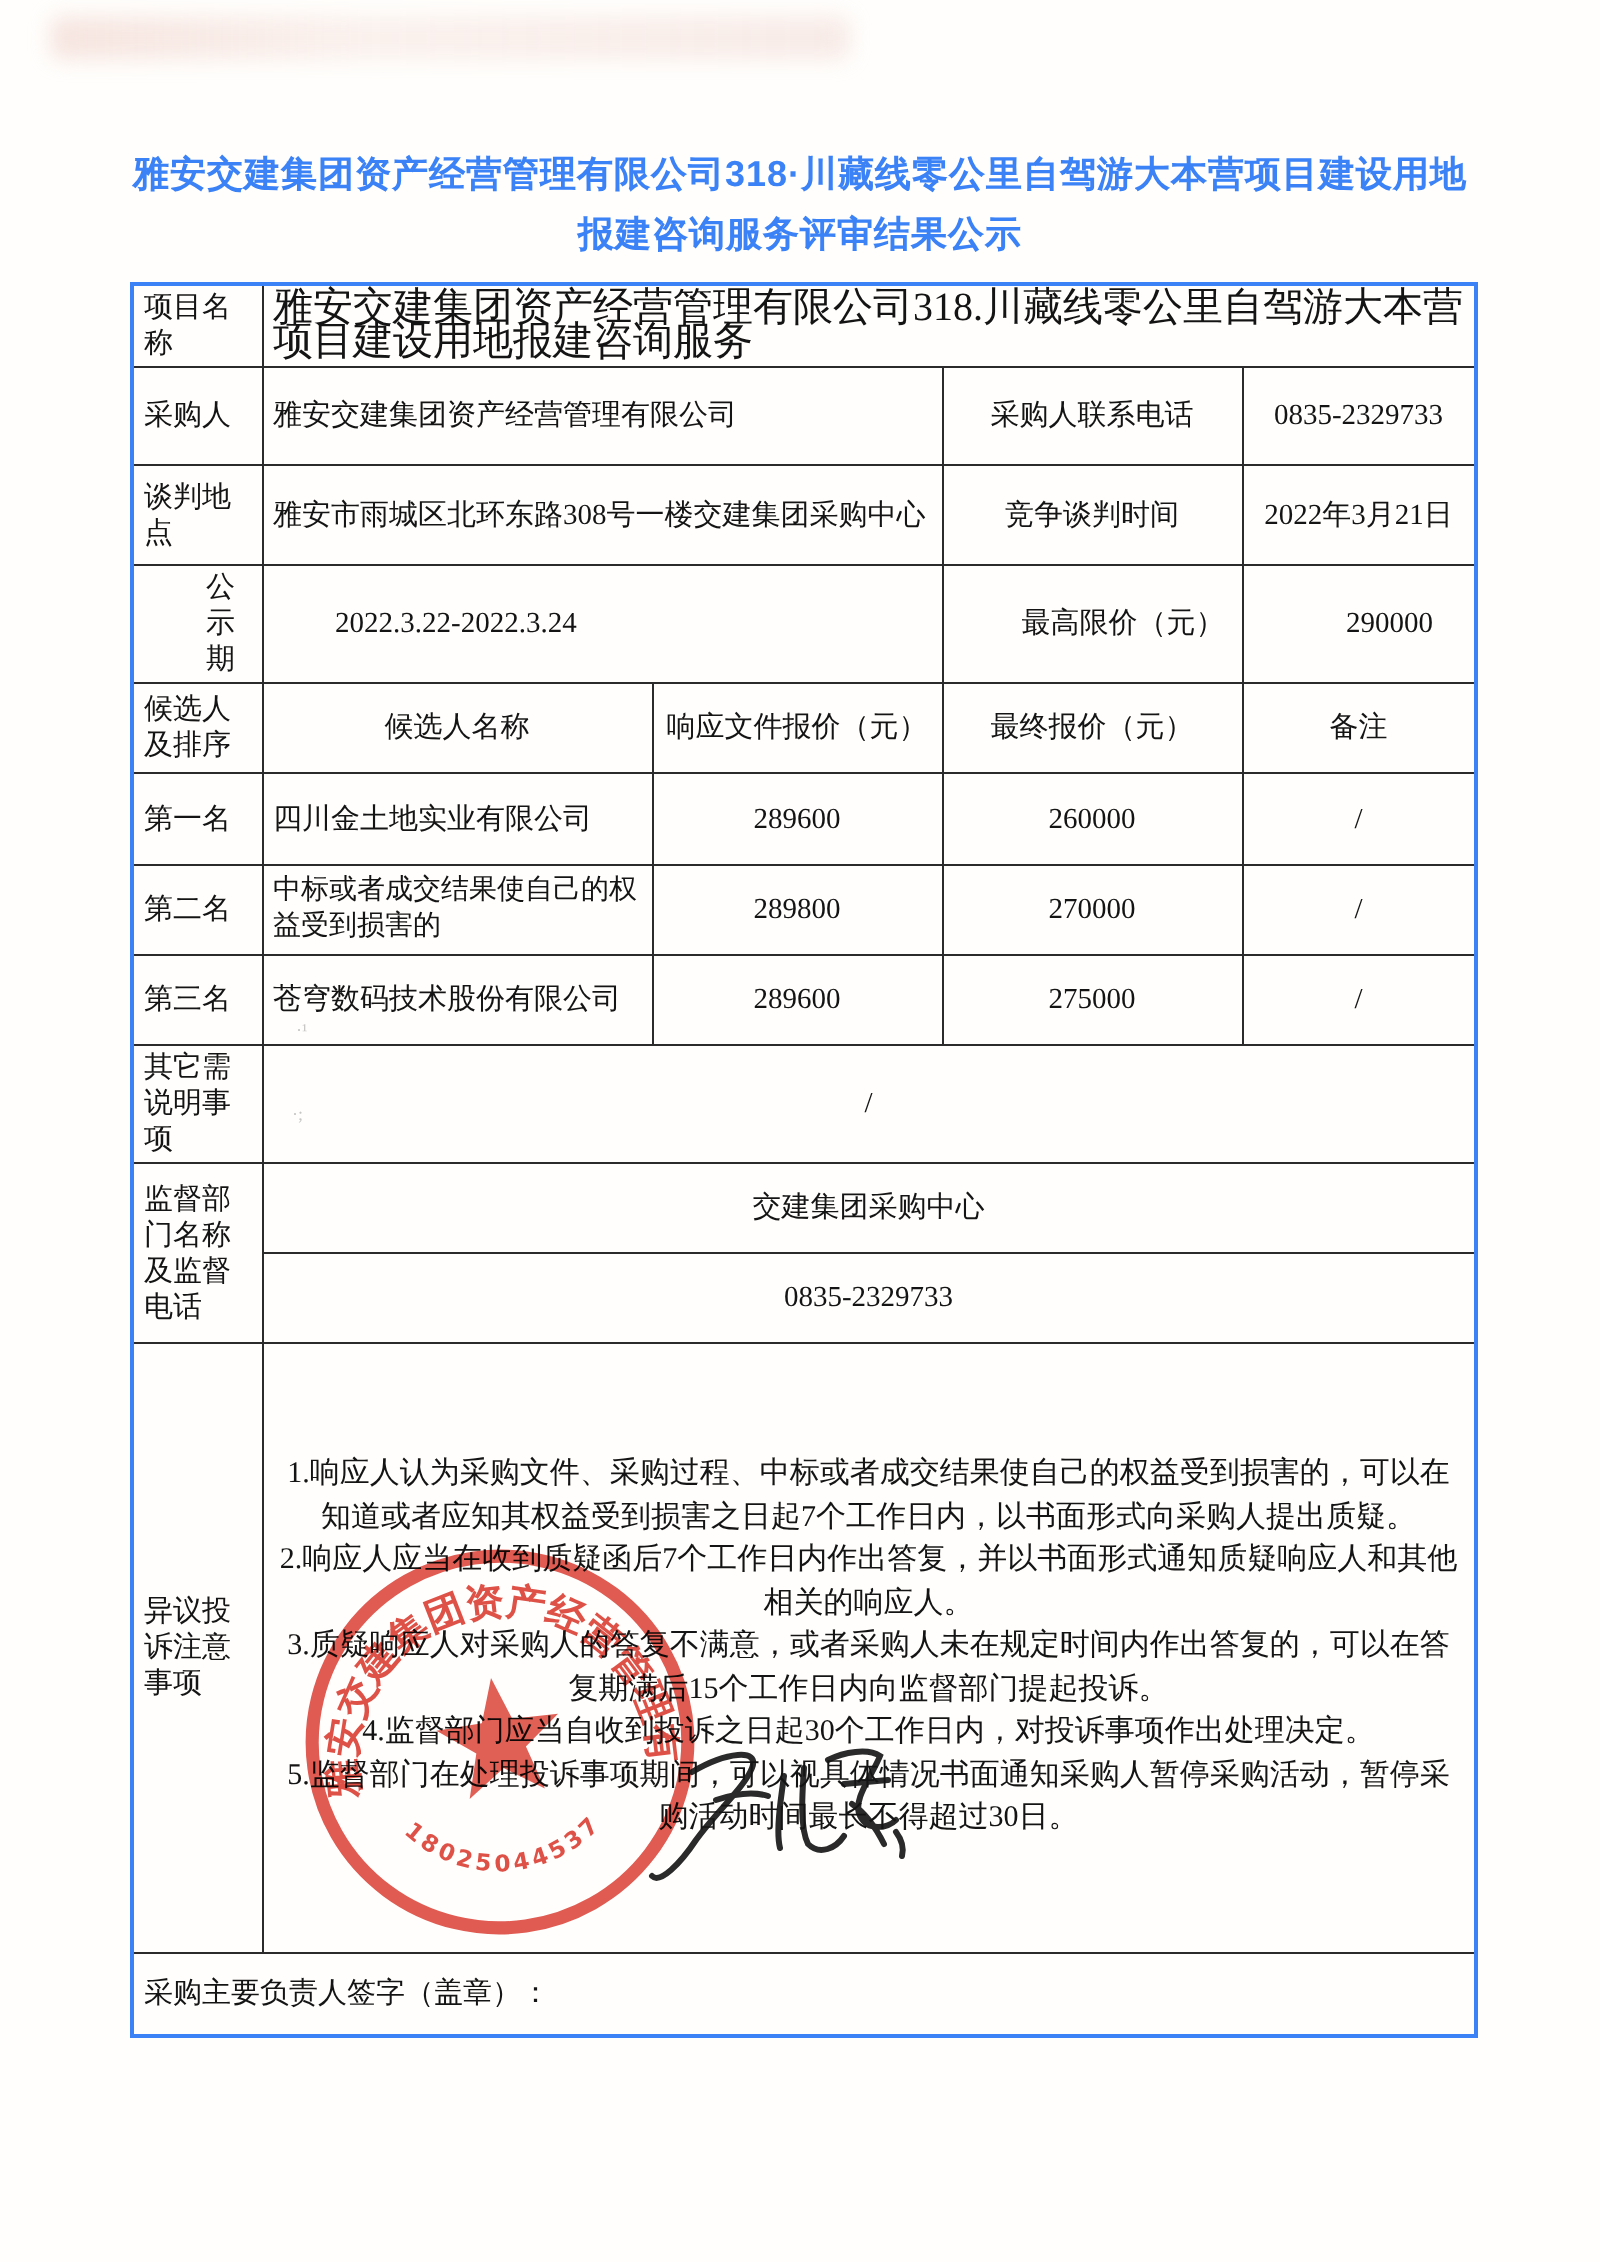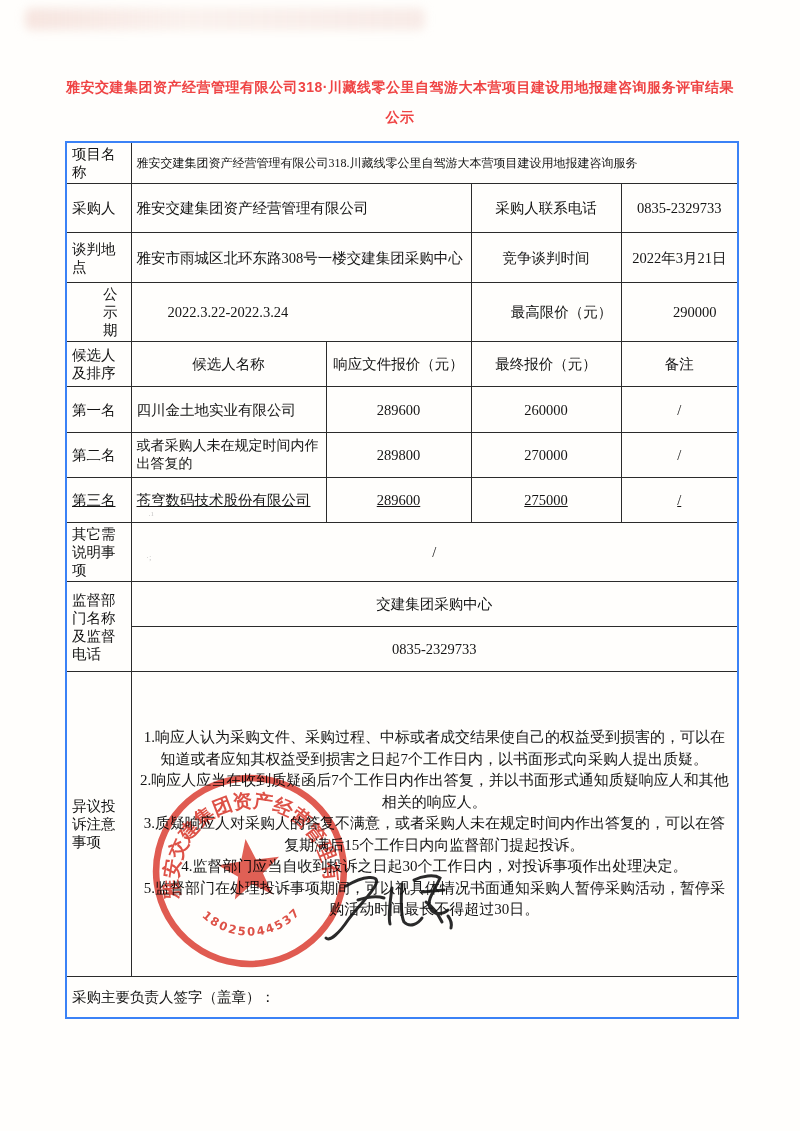--- a/index.html
+++ b/index.html
@@ -6,38 +6,38 @@
   body{background:#ffffff;font-family:"Liberation Serif","DejaVu Serif",serif;color:#1c1c1c;}
   .page{position:relative;width:800px;height:1131px;background:#fffefc;overflow:hidden;}
 
   .smudge-top{position:absolute;left:25px;top:8px;width:400px;height:22px;
     background:linear-gradient(90deg,rgba(236,200,190,.45),rgba(240,214,205,.30) 40%,rgba(236,206,198,.38));
     filter:blur(5px);border-radius:6px;}
   .artifact{position:absolute;color:#9a9a9a;font-size:9px;opacity:.55;}
 
   .doc-title{position:absolute;top:72px;left:60px;width:680px;text-align:center;
     font-family:"Liberation Sans","DejaVu Sans",sans-serif;font-weight:bold;
-    font-size:14px;line-height:30px;color:#ef4444;letter-spacing:.5px;}
+    font-size:18px;line-height:30px;color:#3b82f6;letter-spacing:.5px;}
 
   table.doc{position:absolute;top:141px;left:65px;width:672px;border-collapse:collapse;table-layout:fixed;}
   table.doc{border:2px solid #3b82f6;}
   table.doc td{border:1.5px solid #2b2b2b;font-size:14.5px;line-height:18px;color:#141414;
     padding:2px 5px;vertical-align:middle;word-break:break-all;}
   td.lab{text-align:left;padding-left:6px;}
   td.cen{text-align:center;}
   td.val{text-align:left;padding-left:8px;}
   td.num{text-align:center;font-size:14px;}
   tr.r1 td{height:31px;}
   tr.r2 td{height:44px;}
   tr.r3 td{height:45px;}
   tr.r4 td{height:36px;padding-left:36px;}
   tr.r5 td{height:40px;}
   tr.r6 td{height:41px;}
   tr.r7 td{height:40px;}
-  tr.r8 td{height:40px;text-decoration:underline;}
+  tr.r8 td{height:40px;}
   tr.r9 td{height:40px;}
   tr.r10 td{height:40px;}
   tr.r11 td{height:40px;}
   tr.r12 td{height:300px;}
   tr.r13 td{height:36px;}
   td.objection-text{vertical-align:middle;padding:10px 10px 10px 8px;}
   .obj-line{font-size:15px;line-height:21.5px;text-align:center;}
 
   .seal{position:absolute;left:146px;top:770px;width:208px;height:202px;
     transform:rotate(-8deg);mix-blend-mode:multiply;opacity:.88;pointer-events:none;}
@@ -56,21 +56,21 @@
     <colgroup>
       <col style="width:65px">
         <col style="width:195px">
         <col style="width:145px">
       <col style="width:150px">
         <col style="width:117px">
     </colgroup>
     <tbody>
       <tr class="r1">
         <td class="lab">项目名称</td>
-        <td class="val" colspan="4" style="font-size:12px;line-height:17px;">雅安交建集团资产经营管理有限公司318.川藏线零公里自驾游大本营项目建设用地报建咨询服务</td>
+        <td class="val" colspan="4" style="font-size:20px;line-height:17px;">雅安交建集团资产经营管理有限公司318.川藏线零公里自驾游大本营项目建设用地报建咨询服务</td>
       </tr>
       <tr class="r2">
         <td class="lab">采购人</td>
         <td class="val" colspan="2">雅安交建集团资产经营管理有限公司</td>
         <td class="cen">采购人联系电话</td>
         <td class="num">0835-2329733</td>
       </tr>
       <tr class="r3">
         <td class="lab">谈判地点</td>
         <td class="val" colspan="2">雅安市雨城区北环东路308号一楼交建集团采购中心</td>
@@ -92,21 +92,21 @@
       </tr>
       <tr class="r6">
         <td class="lab">第一名</td>
         <td class="val">四川金土地实业有限公司</td>
         <td class="num">289600</td>
         <td class="num">260000</td>
         <td class="num">/</td>
       </tr>
       <tr class="r7">
         <td class="lab">第二名</td>
-        <td class="val" style="font-size:14px;line-height:18px;">或者采购人未在规定时间内作出答复的</td>
+        <td class="val" style="font-size:14px;line-height:18px;">中标或者成交结果使自己的权益受到损害的</td>
         <td class="num">289800</td>
         <td class="num">270000</td>
         <td class="num">/</td>
       </tr>
       <tr class="r8">
         <td class="lab">第三名</td>
         <td class="val">苍穹数码技术股份有限公司</td>
         <td class="num">289600</td>
         <td class="num">275000</td>
         <td class="num">/</td>

